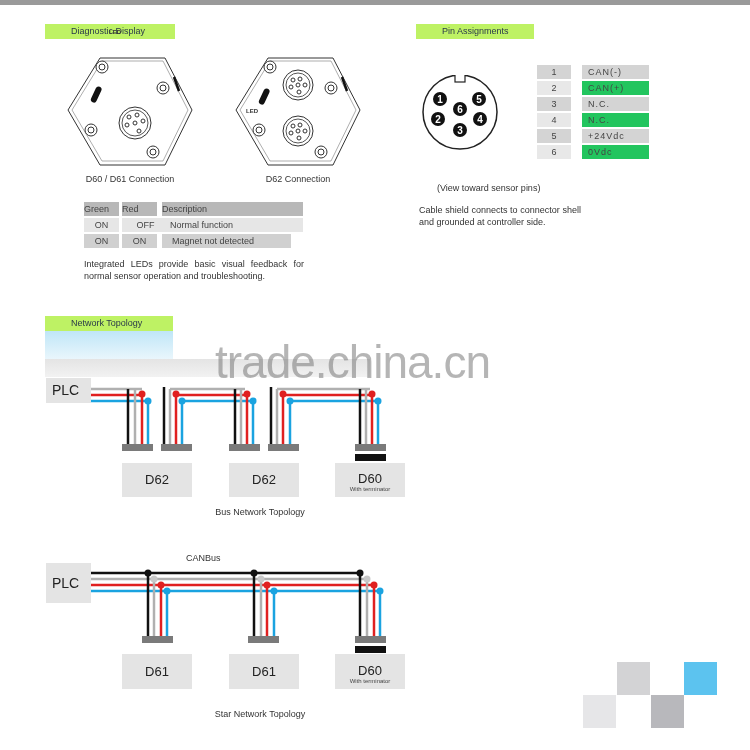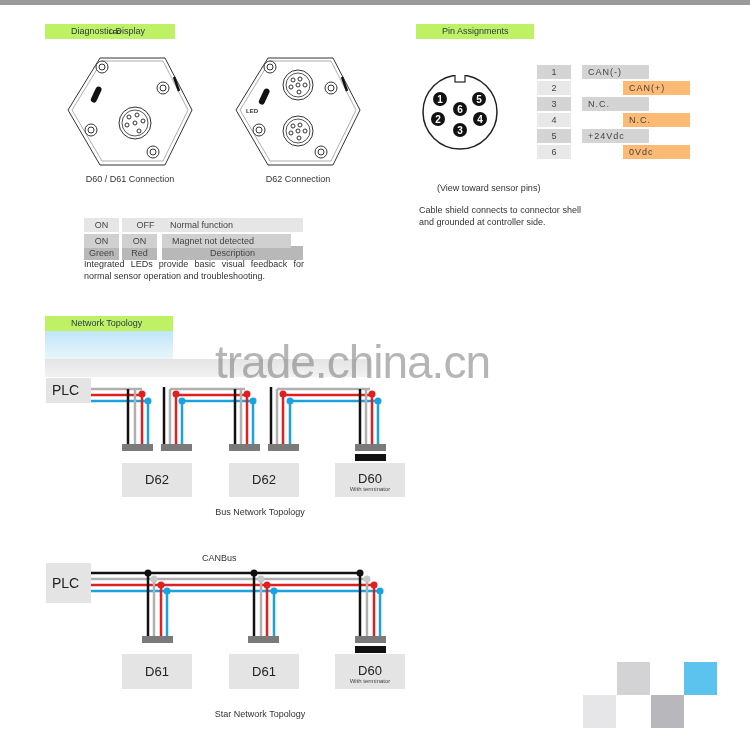--- a/index.html
+++ b/index.html
@@ -2,27 +2,27 @@
 <html><head>
 <meta charset="utf-8">
 <style>
   html, body { margin: 0; padding: 0; }
   body { width: 750px; height: 750px; position: relative; background: #ffffff; font-family: "Liberation Sans", sans-serif; color: #333; overflow: hidden; }
   .topbar { position: absolute; left: 0; top: 0; width: 750px; height: 5px; background: #9a9a9a; }
   .section-tag { position: absolute; height: 15px; background: #bef264; font-size: 9px; line-height: 15px; padding-left: 26px; color: #2a3a4a; box-sizing: border-box; }
   .caption { position: absolute; font-size: 9px; color: #333; text-align: center; }
   .para { position: absolute; font-size: 9px; line-height: 12px; color: #333; text-align: justify; }
   .cell { position: absolute; height: 14px; font-size: 9px; line-height: 14px; color: #444; box-sizing: border-box; }
-  .hdr { background: #b8b8b8; text-align: center; margin-top: 44px; }
+  .hdr { background: #b8b8b8; text-align: left; }
   .r1 { background: #e6e6e6; }
   .r2 { background: #d0d0d0; }
   .pin-no { background: #d4d4d4; text-align: center; }
   .pin-no.alt { background: #e8e8e8; }
   .pin-sig { background: #d4d4d4; padding-left: 6px; letter-spacing: 1px; }
-  .pin-sig.alt { background: #fdba74; margin-left: 41px; }
+  .pin-sig.alt { background: #22c55e; }
   .box { position: absolute; background: #e4e4e4; text-align: center; color: #222; margin-top: 8px; }
   .box .lbl { font-size: 13px; display: block; }
   .box .sub { font-size: 6px; display: block; color: #444; }
   .plc { position: absolute; background: #e4e4e4; font-size: 14px; color: #222; padding-left: 6px; box-sizing: border-box; }
   .watermark { position: absolute; left: 215px; top: 335px; font-size: 46px; color: rgba(120,120,120,0.55); letter-spacing: -1px; }
   svg { position: absolute; overflow: visible; }
   .deco { position: absolute; width: 33px; height: 33px; }
 </style>
 </head>
 <body>
@@ -199,21 +199,21 @@
     <span class="lbl">D62</span>
   </div>
 <div class="box" style="left:335px;top:455px;width:70px;height:34px;">
     <span class="lbl" style="margin-top:8px;">D60</span>
     <span class="sub">With terminator</span>
   </div>
 <div class="caption" style="left:180px;top:507px;width:160px;">Bus Network Topology</div>
 
 <div class="watermark">trade.china.cn</div>
 
-<div class="caption" style="left:186px;top:553px;margin-left:16px;">CANBus</div>
+<div class="caption" style="left:186px;top:553px;">CANBus</div>
 <div class="plc" style="left:46px;top:563px;width:45px;height:40px;line-height:40px;">PLC</div>
 <svg style="left:0;top:0;" width="750" height="750">
   <line x1="91" y1="573" x2="360" y2="573" stroke="#111" stroke-width="2.5"></line>
   <line x1="91" y1="579" x2="367" y2="579" stroke="#b0b0b0" stroke-width="2.5"></line>
   <line x1="91" y1="585" x2="374" y2="585" stroke="#e02020" stroke-width="2.5"></line>
   <line x1="91" y1="591" x2="380" y2="591" stroke="#1aa3e0" stroke-width="2.5"></line>
   <line x1="148" y1="573" x2="148" y2="636" stroke="#111" stroke-width="2.5"></line>
   <line x1="154" y1="579" x2="154" y2="636" stroke="#b0b0b0" stroke-width="2.5"></line>
   <line x1="161" y1="585" x2="161" y2="636" stroke="#e02020" stroke-width="2.5"></line>
   <line x1="167" y1="591" x2="167" y2="636" stroke="#1aa3e0" stroke-width="2.5"></line>

